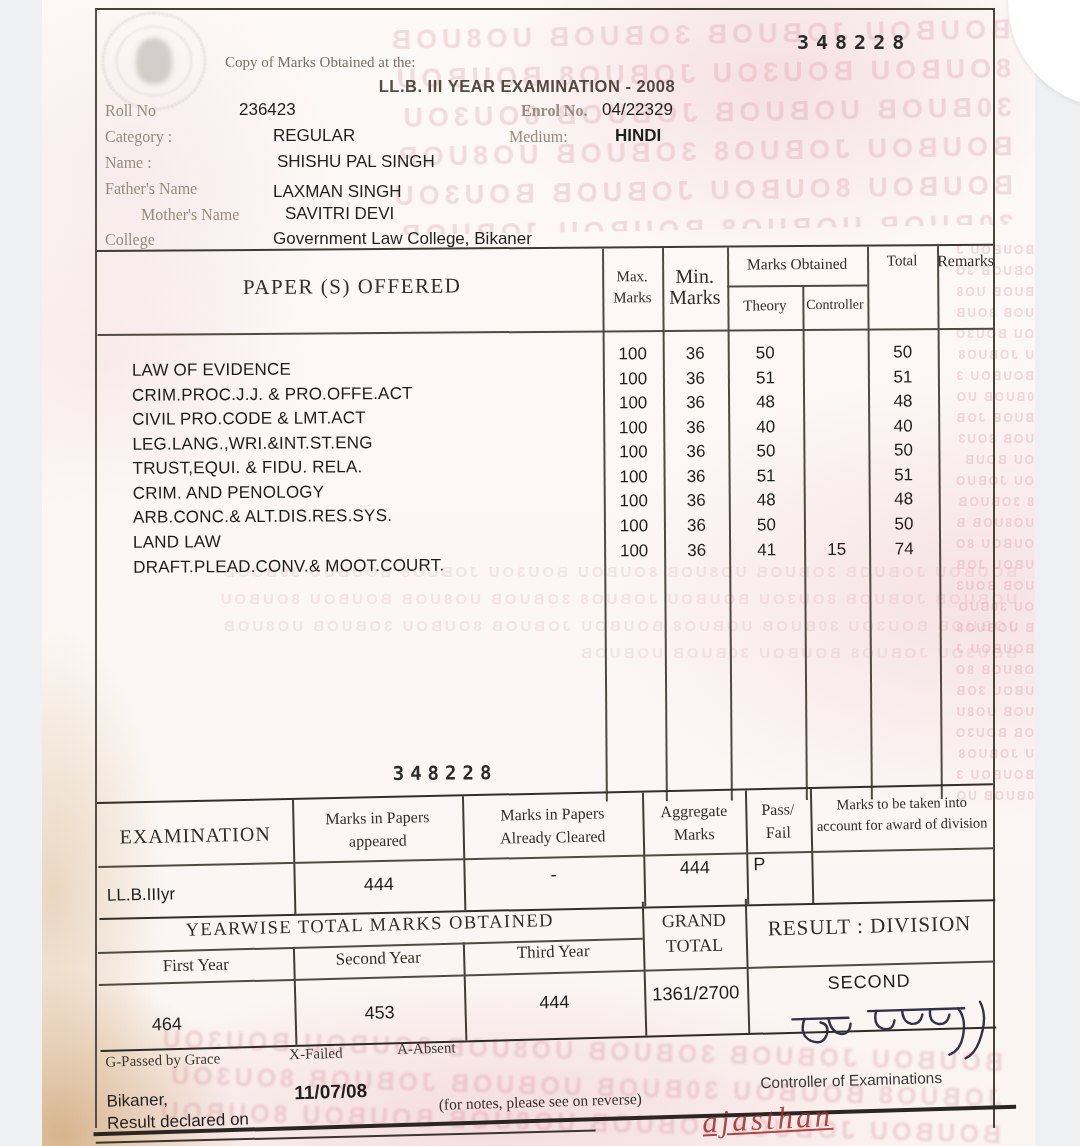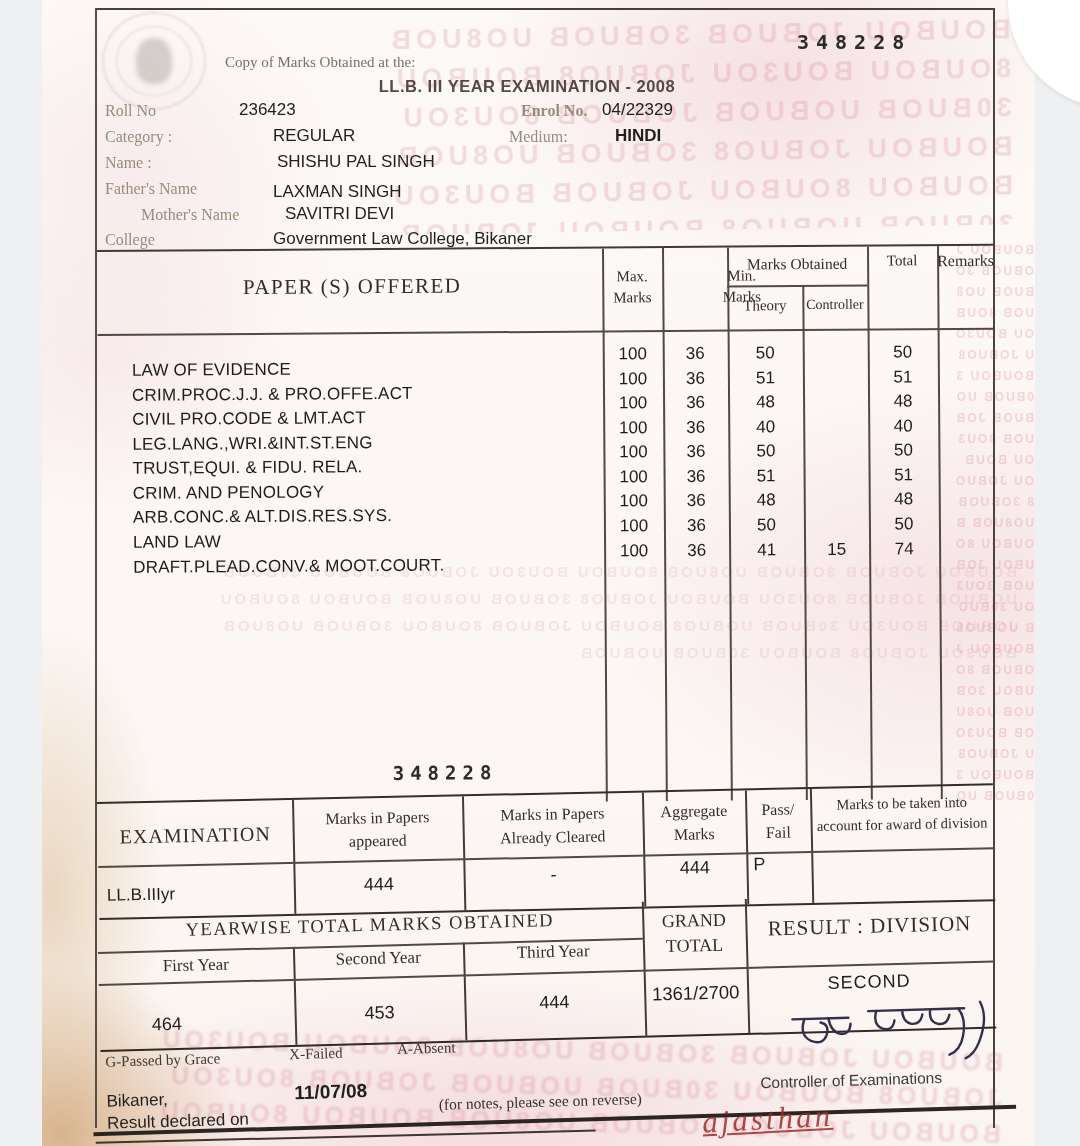--- a/index.html
+++ b/index.html
@@ -134,21 +134,21 @@
       <div class="vline" style="left:565px;"></div>
       <div class="vline" style="left:630px;"></div>
       <div class="vline" style="left:705px;top:38px;"></div>
       <div class="vline" style="left:770px;"></div>
       <div class="vline" style="left:840px;"></div>
       <div class="hline" style="left:0;top:82px;width:896px;"></div>
       <div class="hline" style="left:630px;top:38px;width:140px;"></div>
 
       <div class="th" style="left:60px;top:24px;width:390px;font-size:21px;letter-spacing:1.5px;">PAPER (S) OFFERED</div>
       <div class="th c-max" style="top:18px;font-size:15px;line-height:21px;"><span>Max.</span><br><span>Marks</span></div>
-      <div class="th c-min" style="top:18px;font-size:15px;line-height:21px;padding-left:47px;"><span>Min.</span><br><span>Marks</span></div>
+      <div class="th c-min" style="top:18px;font-size:20px;line-height:21px;"><span>Min.</span><br><span>Marks</span></div>
       <div class="th" style="left:630px;top:8px;width:140px;font-size:15.5px;">Marks Obtained</div>
       <div class="th c-the" style="top:50px;font-size:15px;">Theory</div>
       <div class="th c-ses" style="top:50px;font-size:14px;">Controller</div>
       <div class="th c-tot" style="top:6px;font-size:15px;">Total</div>
       <div class="th c-rem" style="top:6px;font-size:16px;">Remarks</div>
 
       <div class="mrow" style="top:96px;">
         <span class="pname">LAW OF EVIDENCE</span>
         <span class="num c-max">100</span>
         <span class="num c-min">36</span>

